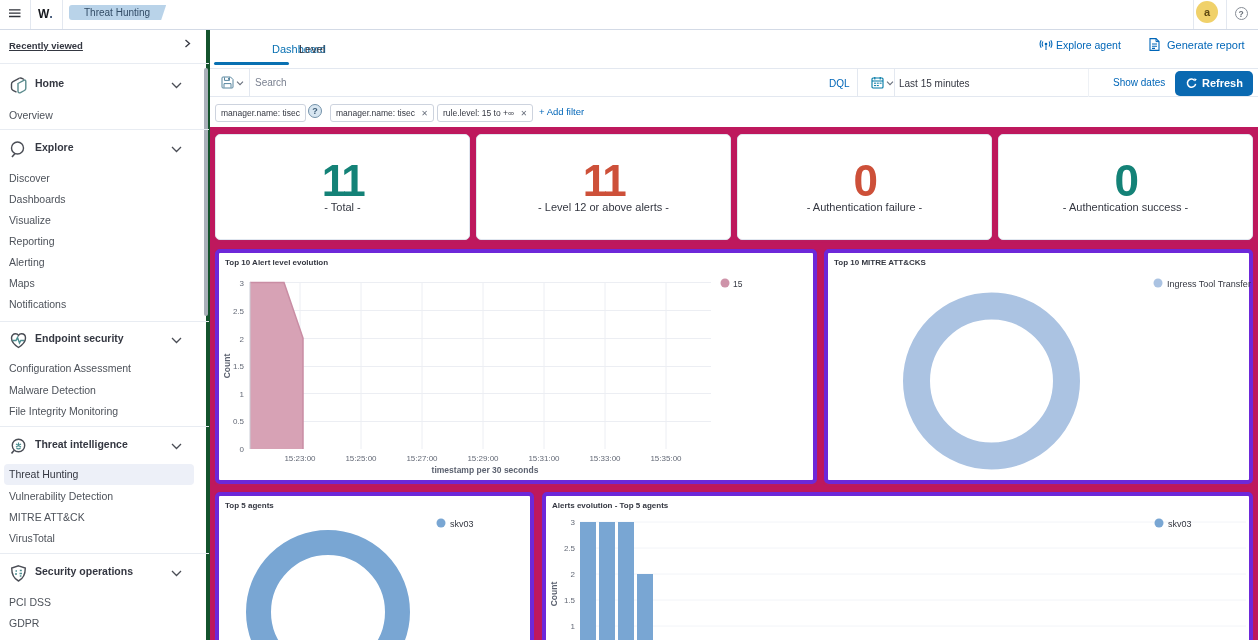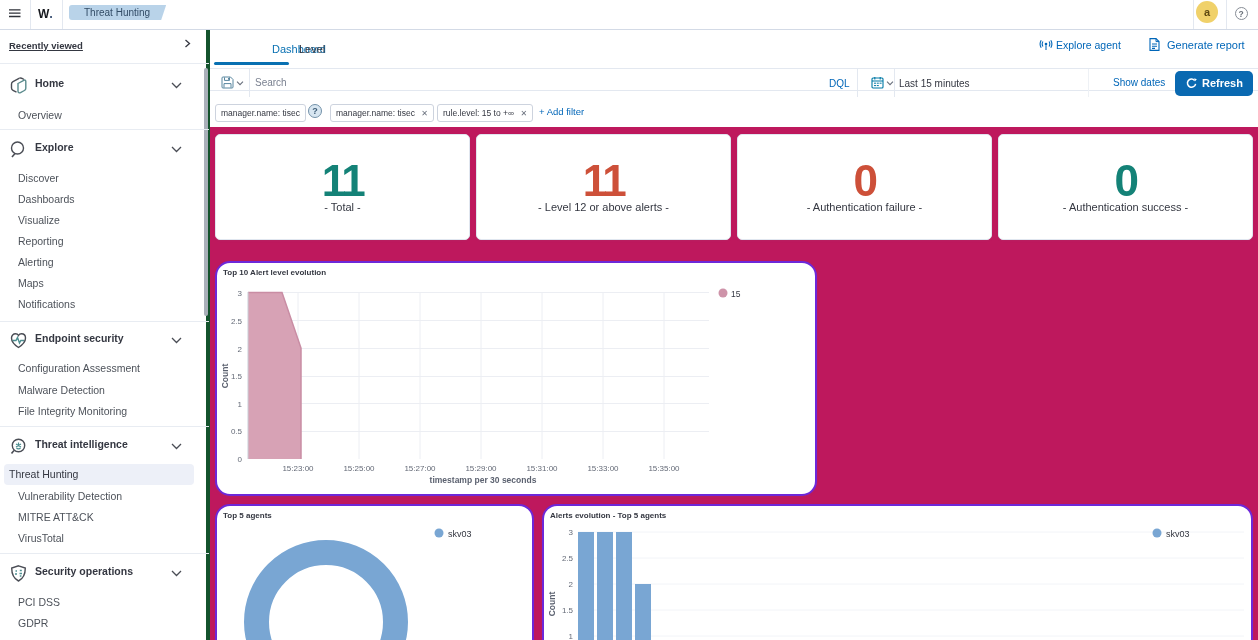--- a/index.html
+++ b/index.html
@@ -11,33 +11,33 @@
 #wlogo { position:absolute; left:38px; top:6px; font-size:12px; font-weight:700; color:#16181d; }
 #wlogo .dot { color:#44597a; }
 #crumb { position:absolute; left:69px; top:5px; height:15px; background:#b9d3e9; color:#324c66; font-size:10px; font-weight:400; line-height:15px; padding:0 16px 0 15px; border-radius:4px 0 0 4px; clip-path:polygon(0 0, 100% 0, calc(100% - 5px) 100%, 0 100%); border-radius:3px 0 0 3px; }
 #avatar { position:absolute; left:1196px; top:1px; width:22px; height:22px; border-radius:50%; background:#f0d16a; color:#5f4a11; font-size:11px; font-weight:700; text-align:center; line-height:22px; }
 #help { position:absolute; left:1234.5px; top:6.5px; width:13px; height:13px; border-radius:50%; border:1.3px solid #878d96; color:#697079; font-size:8.5px; font-weight:700; text-align:center; line-height:12px; }
 
 #sidebar { position:absolute; left:0; top:30px; width:210px; height:610px; background:#fff; border-right:4px solid #14532d; z-index:5; }
 #recent { position:absolute; left:9px; top:10px; font-size:9.5px; font-weight:700; color:#343741; text-decoration:underline; }
 #recent-chev { position:absolute; left:183px; top:9px; }
 .side-divider { position:absolute; left:0px; width:209px; height:1px; background:#e8ecf2; }
-.nav-item { position:absolute; left:0; width:200px; font-size:10.5px; color:#4d525a; padding-left:18px; height:20px; line-height:20px; }
+.nav-item { position:absolute; left:0; width:200px; font-size:10.5px; color:#4d525a; padding-left:9px; height:20px; line-height:20px; }
 .nav-item.sel { background:#edf0f8; color:#343741; left:4px; width:190px; padding-left:5px; height:21px; line-height:21px; border-radius:4px; }
 #scrollthumb { position:absolute; left:204px; top:38px; width:4px; height:248px; background:#aab0ba; border-radius:2px; }
 
 #main { position:absolute; left:210px; top:30px; width:1048px; height:610px; background:#fff; }
 .tab { position:absolute; top:13px; font-size:11px; }
 #tab1 { left:14px; color:#0870b2;padding-left:48px; }
 #tab1u { position:absolute; left:4px; top:32px; width:75px; height:3px; background:#0870b2; border-radius:2px; }
 #tab2 { left:89px; color:#343741; }
 #explore-agent { position:absolute; left:846px; top:9px; color:#0066b8; font-size:10.5px; }
 #gen-report { position:absolute; left:957px; top:9px; color:#0066b8; font-size:11px; }
 
-#searchrow { position:absolute; left:0; top:38px; width:1048px; height:23px; border-top:1px solid #e3e8f0; border-bottom:1px solid #e3e8f0; background:#fff; }
+#searchrow { position:absolute; left:0; top:38px; width:1048px; height:29px; border-top:1px solid #e3e8f0; border-bottom:1px solid #e3e8f0; background:#fff; }
 #sq-btn { position:absolute; left:0; top:0; width:40px; height:28px; border-right:1px solid #e3e8f0; }
 #search-ph { position:absolute; left:45px; top:8px; color:#7a8190; font-size:10px; }
 #dql { position:absolute; left:619px; top:9px; color:#0066b8; font-size:10px; }
 #vline1 { position:absolute; left:647px; top:0; width:1px; height:28px; background:#e3e8f0; }
 #cal-btn { position:absolute; left:647px; top:0px; width:38px; height:28px; border-right:1px solid #e3e8f0; }
 #last15 { position:absolute; left:689px; top:9px; color:#343741; font-size:10px; }
 #showdates { position:absolute; left:903px; top:8px; color:#0066b8; font-size:10px; font-weight:500; }
 #refresh { position:absolute; left:965px; top:2px; width:78px; height:25px; background:#0a69b1; border-radius:5px; color:#fff; font-size:11px; font-weight:700; text-align:center; line-height:25px; }
 
 #filterrow { position:absolute; left:0; top:68px; width:1048px; height:29px; background:#fff; }
@@ -45,21 +45,21 @@
 .pill .x { color:#69707d; margin-left:4px; font-size:8px; }
 #qmark { position:absolute; left:98px; top:6px; width:14px; height:14px; border-radius:50%; border:1.5px solid #7391a9; background:#d8e6f1; color:#3e5d77; font-size:9px; font-weight:700; text-align:center; line-height:13px; }
 #addfilter { position:absolute; left:329px; top:8px; color:#0066b8; font-size:9.5px; }
 
 #content { position:absolute; left:0; top:97px; width:1048px; height:513px; background:#be185d; }
 .card { position:absolute; top:6.5px; width:255px; height:106px; background:#fff; border:1px solid #e0e6ef; border-radius:5px; box-shadow:0 1px 2px rgba(120,130,150,0.08); text-align:center; }
 .card .num { font-size:44px; font-weight:700; margin-top:23.5px; letter-spacing:-2.5px; line-height:46px; }
 .card .lbl { font-size:11px; color:#343741; margin-top:-3.5px; }
 .teal { color:#148277; }
 .red { color:#cd5039; }
-.panel { position:absolute; background:#fff; border:2px solid #6d28d9; border-radius:15px; box-shadow:0 1px 2px rgba(120,130,150,0.08);margin-top:12px; }
+.panel { position:absolute; background:#fff; border:4px solid #6d28d9; border-radius:5px; box-shadow:0 1px 2px rgba(120,130,150,0.08); }
 .ptitle { position:absolute; left:6px; top:5px; font-size:8px; font-weight:700; color:#343741; }
 </style>
 </head>
 <body>
 
 <div id="topbar">
   <svg class="abs" style="left:8.5px;top:9px" width="12" height="9" viewBox="0 0 12 9">
       <path d="M0 0.8h11.5M0 4.1h11.5M0 7.5h11.5" stroke="#2e3138" stroke-width="1.3"></path>
     </svg>
   <div class="tb-divider" style="left:30px"></div>
@@ -271,20 +271,28 @@
             <text x="386" y="208">15:33:00</text>
             <text x="447" y="208">15:35:00</text>
         </g>
         <text x="266" y="220" font-size="8.5" font-weight="bold" fill="#5c6270" text-anchor="middle">timestamp per 30 seconds</text>
         <text x="11" y="113" font-size="8.5" font-weight="bold" fill="#5c6270" text-anchor="middle" transform="rotate(-90 11 113)">Count</text>
 
         <circle cx="506" cy="30" r="4.5" fill="#ce93a9"></circle>
         <text x="514" y="34" font-size="8.5" fill="#343741">15</text>
       </svg>
     </div>
+    <div class="panel" id="p2" style="left:614px;top:122px;width:429px;height:235px">
+      <div class="ptitle">Top 10 MITRE ATT&amp;CKS</div>
+      <svg class="abs" style="left:0;top:0" width="429" height="235" viewBox="0 0 429 235">
+        <circle cx="163.5" cy="128" r="75" fill="none" stroke="#abc3e2" stroke-width="27"></circle>
+        <circle cx="330" cy="30" r="4.5" fill="#abc3e2"></circle>
+        <text x="339" y="34" font-size="9" fill="#343741">Ingress Tool Transfer</text>
+      </svg>
+    </div>
     <div class="panel" id="p3" style="left:5px;top:365px;width:319px;height:270px">
       <div class="ptitle">Top 5 agents</div>
       <svg class="abs" style="left:0;top:0" width="319" height="270" viewBox="0 0 319 270">
         <circle cx="109" cy="116" r="69.5" fill="none" stroke="#79a6d3" stroke-width="25"></circle>
         <circle cx="222" cy="27" r="4.5" fill="#79a6d3"></circle>
         <text x="231" y="31" font-size="9" fill="#343741">skv03</text>
       </svg>
     </div>
     <div class="panel" id="p4" style="left:332px;top:365px;width:711px;height:270px">
       <div class="ptitle">Alerts evolution - Top 5 agents</div>

